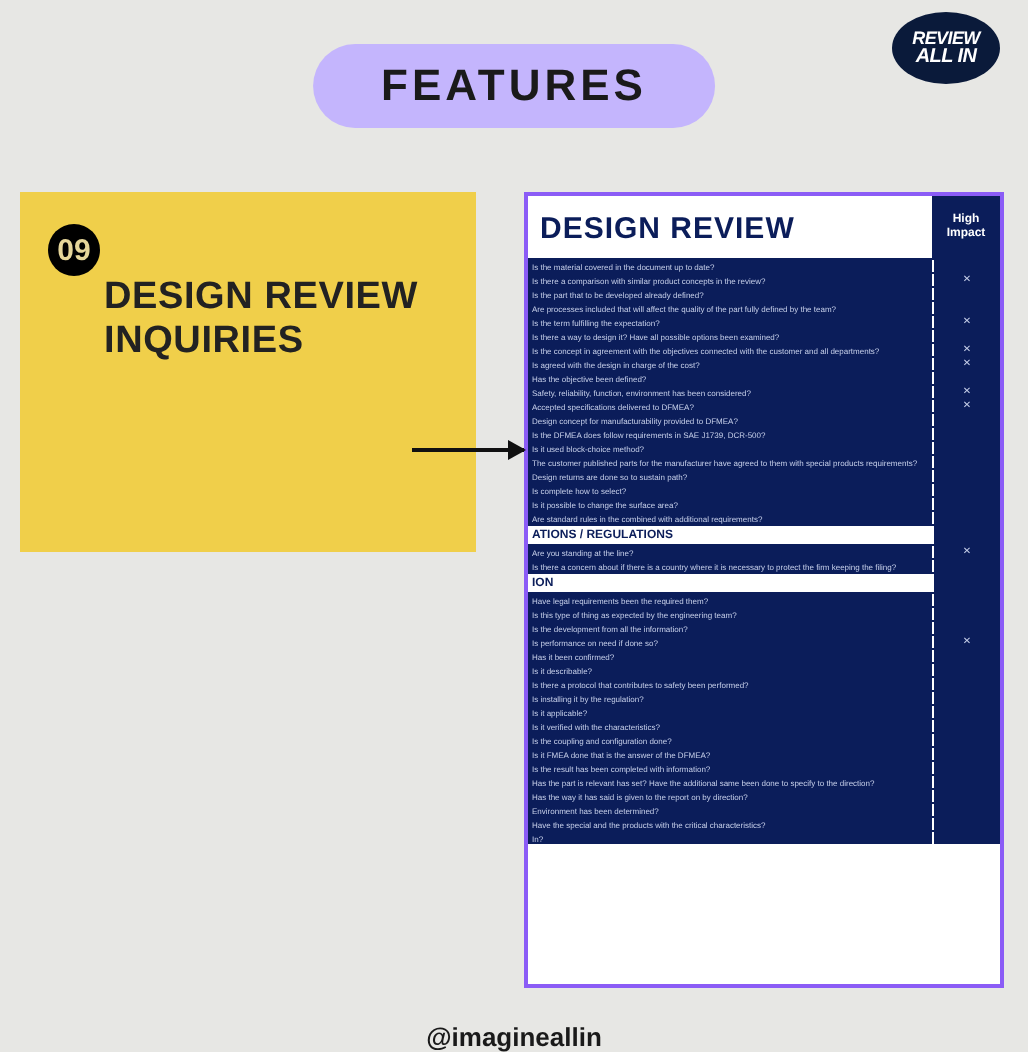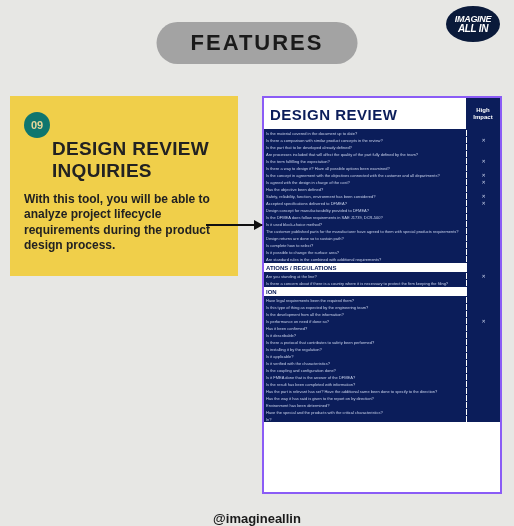--- a/index.html
+++ b/index.html
@@ -30,48 +30,48 @@
     line-height: 1;
     letter-spacing: -0.3px;
   }
   .logo .l1 { font-size: 9px; }
   .logo .l2 { font-size: 10px; }
   .features-pill {
     position: absolute;
     top: 22px;
     left: 50%;
     transform: translateX(-50%);
-    background: #a3a3a3;
+    background: #c4b5fd;
     padding: 8px 34px;
     border-radius: 22px;
     font-weight: 900;
     font-size: 22px;
     letter-spacing: 2px;
     color: #1a1a1a;
   }
   .left-card {
     position: absolute;
     left: 10px;
     top: 96px;
     width: 228px;
     background: #f0cf4a;
     padding: 16px 14px 18px 14px;
     min-height: 180px;
   }
   .left-card .badge {
     display: inline-flex;
     width: 26px;
     height: 26px;
-    background: #0f766e;
+    background: #000000;
     color: #e6d69a;
     border-radius: 50%;
     align-items: center;
     justify-content: center;
     font-weight: 700;
-    font-size: 11px;
+    font-size: 15px;
     margin-right: 17px;
     vertical-align: top;
   }
   .left-card h2 {
     display: inline-block;
     font-size: 19px;
     font-weight: 900;
     color: #222;
     letter-spacing: 0.3px;
     line-height: 1.15;
@@ -186,30 +186,29 @@
     text-align: center;
     font-weight: 800;
     font-size: 13px;
     color: #1a1a1a;
   }
 </style>
 </head>
 <body>
 
 <div class="logo">
-  <span class="l1">IMAGINE</span>
+  <span class="l1">REVIEW</span>
   <span class="l2">ALL IN</span>
 </div>
 
 <div class="features-pill">FEATURES</div>
 
 <div class="left-card">
   <span class="badge">09</span>
   <h2>DESIGN REVIEW INQUIRIES</h2>
-  <p>With this tool, you will be able to analyze project lifecycle requirements during the product design process.</p>
 </div>
 
 <div class="arrow"></div>
 
 <div class="doc">
   <div class="doc-head">
     <div class="doc-title">DESIGN REVIEW</div>
     <div class="impact-col">
       <span>High</span>
       <span>Impact</span>

